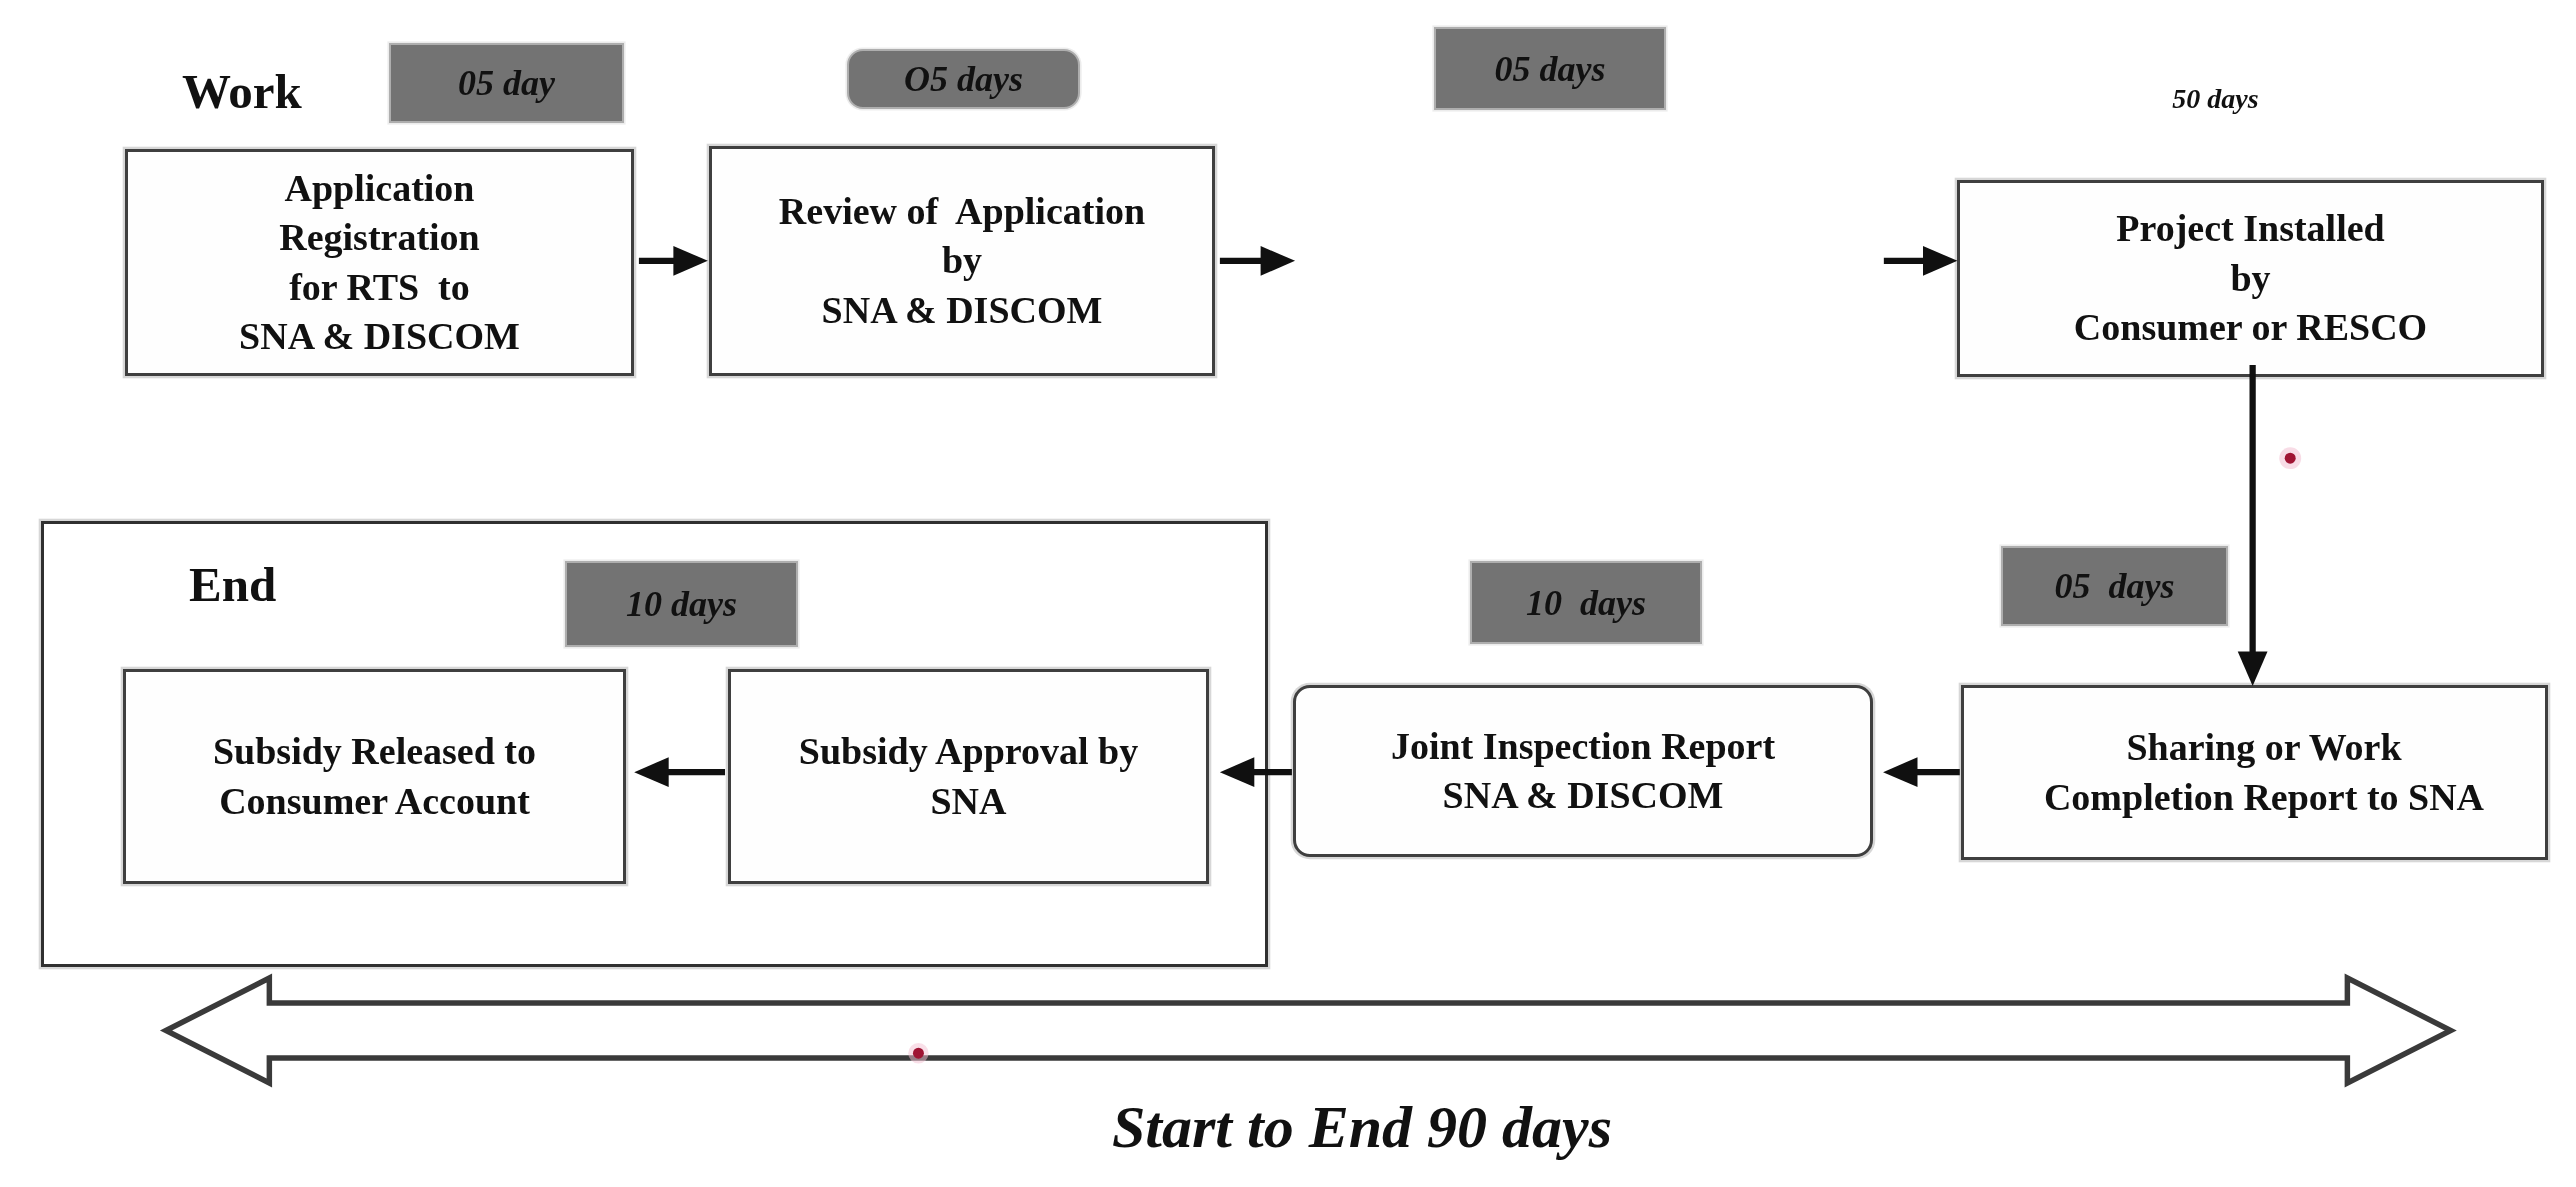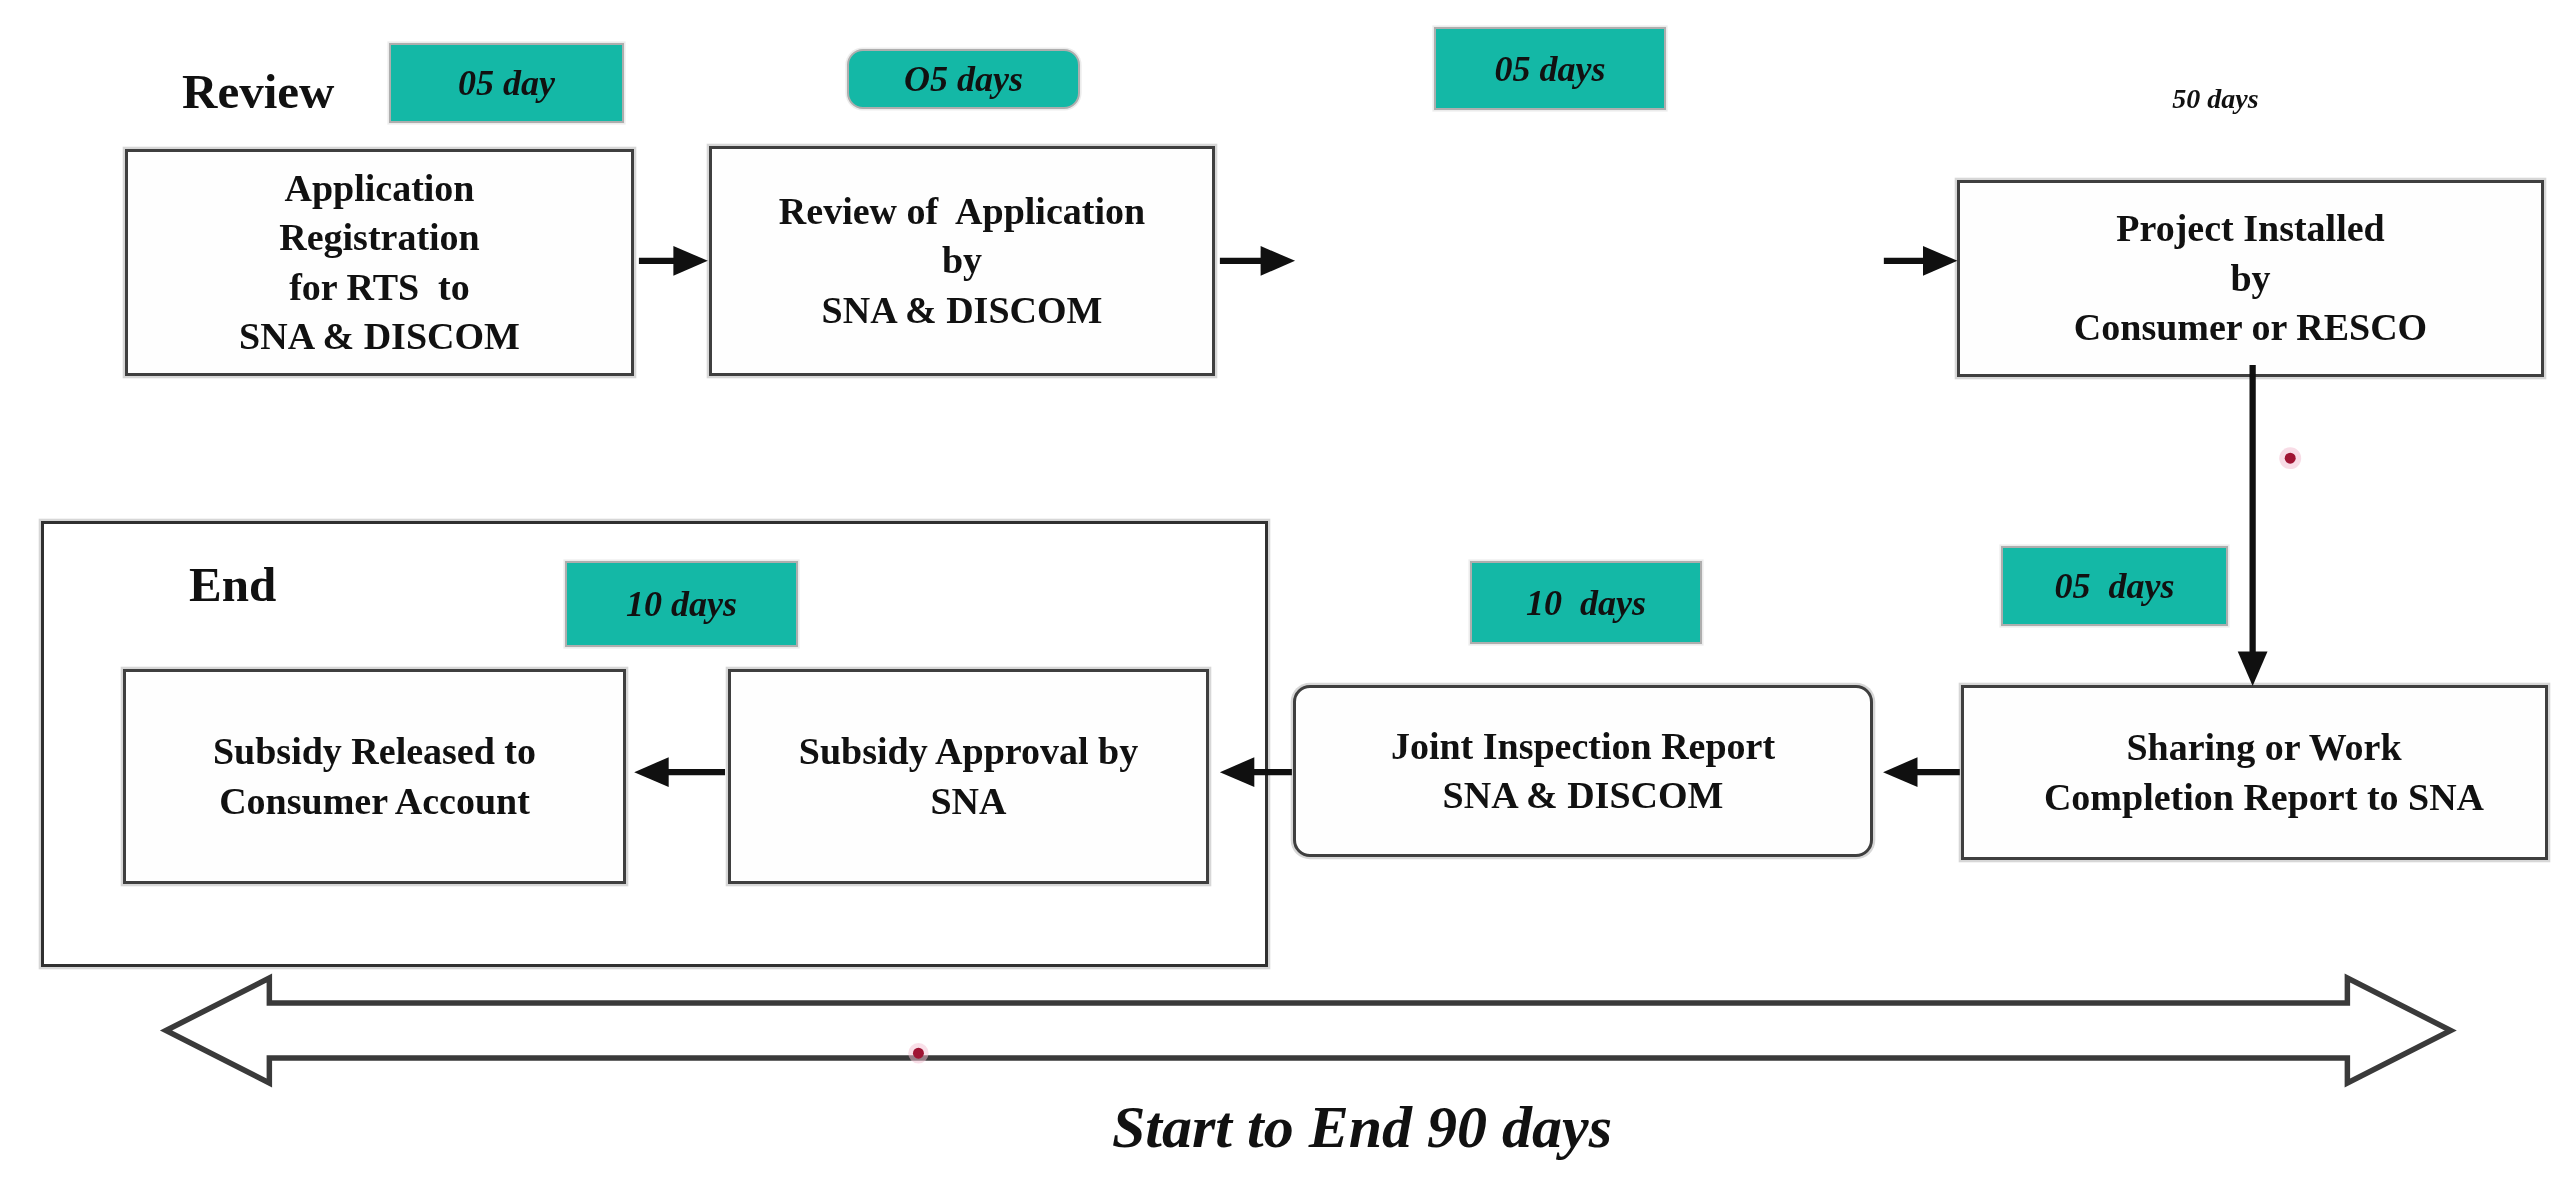--- a/index.html
+++ b/index.html
@@ -21,21 +21,21 @@
     text-align:center;
     font-weight:bold;
     font-size:38px;
     line-height:1.3;
     white-space:pre-wrap;
   }
   .dur{
     position:absolute;
     border:2.3px solid #aeaeae;
     box-shadow:0 0 0 1.6px rgba(200,200,200,.35);
-    background:#14b8a6;
+    background:#737373;
     display:flex;align-items:center;justify-content:center;
     text-align:center;
     font-weight:bold;font-style:italic;
     font-size:36px;
     white-space:pre-wrap;
   }
   .dur-plain{
     position:absolute;
     display:flex;align-items:center;justify-content:center;
     text-align:center;
@@ -86,21 +86,21 @@
     pointer-events:none;
   }
 </style>
 </head>
 <body>
 
 <div class="canvas">
 
   <div class="end-group"></div>
 
-  <div class="biglabel start-label">Review</div>
+  <div class="biglabel start-label">Work</div>
   <div class="biglabel end-label">End</div>
 
   <div class="dur d1">05 day</div>
   <div class="dur d2">O5 days</div>
   <div class="dur d3">05 days</div>
   <div class="dur-plain d4">50 days</div>
   <div class="dur d5">05  days</div>
   <div class="dur d6">10  days</div>
   <div class="dur d7">10 days</div>
 

